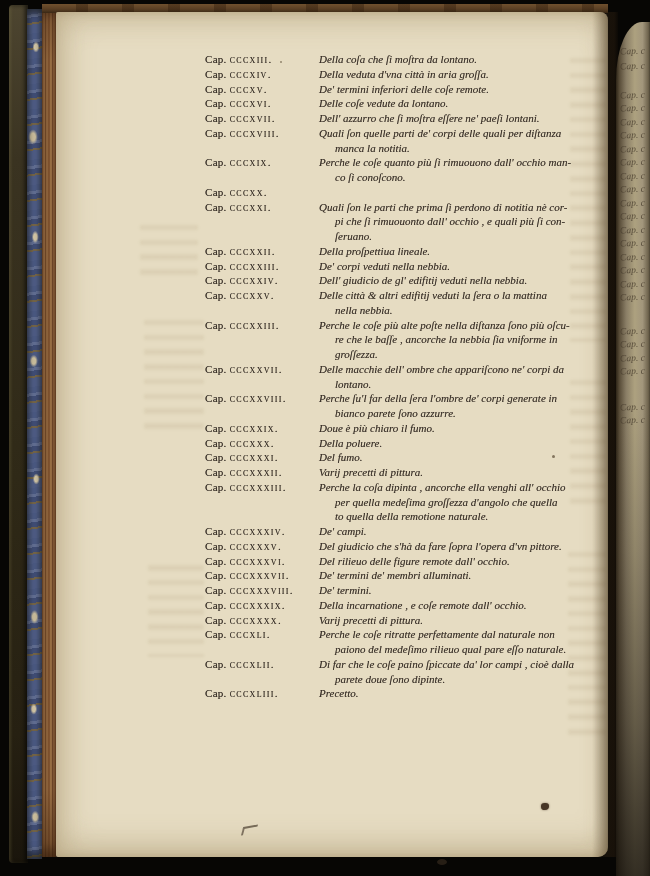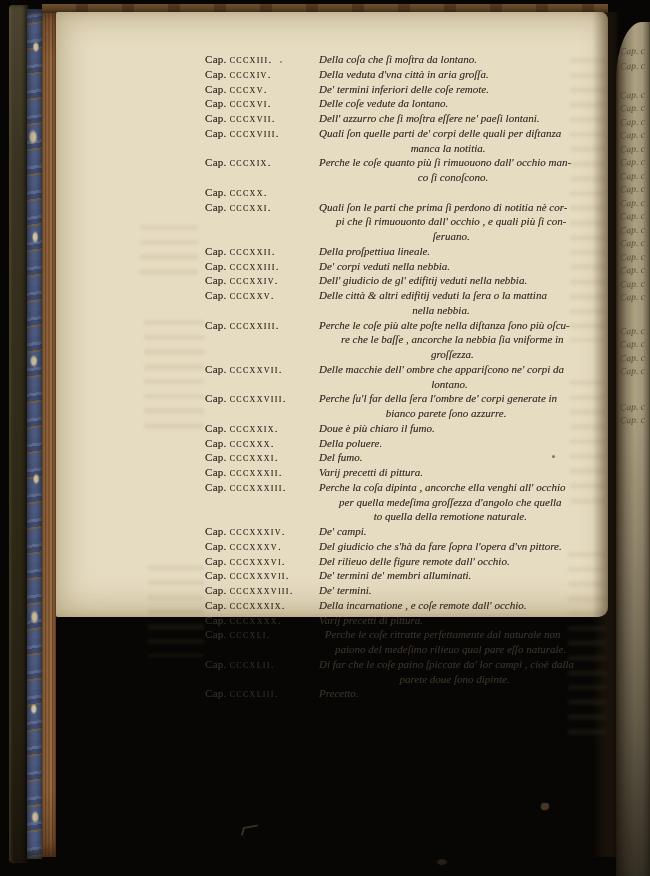--- a/index.html
+++ b/index.html
@@ -41,21 +41,21 @@
     box-shadow: inset 0 6px 8px rgba(50,28,12,.5), inset 0 -8px 10px rgba(50,28,12,.55);
   }
   .head-edge {
     position:absolute; left:42px; top:4px; width:566px; height:9px;
     background:
       repeating-linear-gradient(90deg, rgba(0,0,0,0) 0 34px, rgba(40,22,8,.35) 34px 46px),
       linear-gradient(180deg,#70502e 0%,#5a3f24 55%,#3a2815 100%);
   }
   
   .main-page {
-    position:absolute; left:56px; top:12px; width:552px; height:605px;
+    position:absolute; left:56px; top:12px; width:552px; height:845px;
     border-radius:2px 8px 10px 2px;
     background:
       radial-gradient(420px 560px at 45% 42%, rgba(255,252,238,.28), rgba(0,0,0,0) 75%),
       linear-gradient(180deg, #e2d8bd 0%, #e7decа 4%, rgba(0,0,0,0) 10%),
       linear-gradient(90deg, #dcd2b6 0%, #e6dcc2 6%, #e9e0c8 38%, #e7decб 62%, #dfd4b6 84%, #d1c4a3 94%, #baac8b 100%);
     background-color:#e6dcc2;
     box-shadow:
       inset 0 12px 26px rgba(140,115,70,.20),
       inset 0 -14px 28px rgba(140,115,70,.26),
       inset 14px 0 30px rgba(150,125,80,.14),
@@ -73,21 +73,21 @@
     position:absolute; left:149px; top:40px; width:400px;
     color:#3a3129; font-size:11px; line-height:14.75px;
     text-shadow:0 0 .4px rgba(58,49,41,.55);
   }
   .toc-entry { display:flex; align-items:flex-start; }
   .cap {
     width:114px; flex:none; color:#352d25;
     letter-spacing:.3px; white-space:nowrap;
   }
   .cap-num { font-variant:small-caps; letter-spacing:1.3px; margin-left:3px; }
-  .desc { font-style:italic;text-align:center; }
+  .desc { font-style:italic; }
   .dline { white-space:nowrap; }
   .dline.cont { padding-left:16px; }
   
   .stain { position:absolute; pointer-events:none; }
   .stain.blob1 { left:485px; top:791px; width:8px; height:7px; background:#473626;
                  border-radius:50% 45% 55% 50%; box-shadow:0 0 2px rgba(71,54,38,.7); }
   .stain.blob2 { left:381px; top:847px; width:10px; height:6px; background:#2e241a;
                  border-radius:50%; opacity:.8; filter:blur(.4px); }
   .stain.mark1 { left:186px; top:814px; width:13px; height:6px;
                  border-top:2px solid #4a3d2e; border-left:2px solid #55483a;

